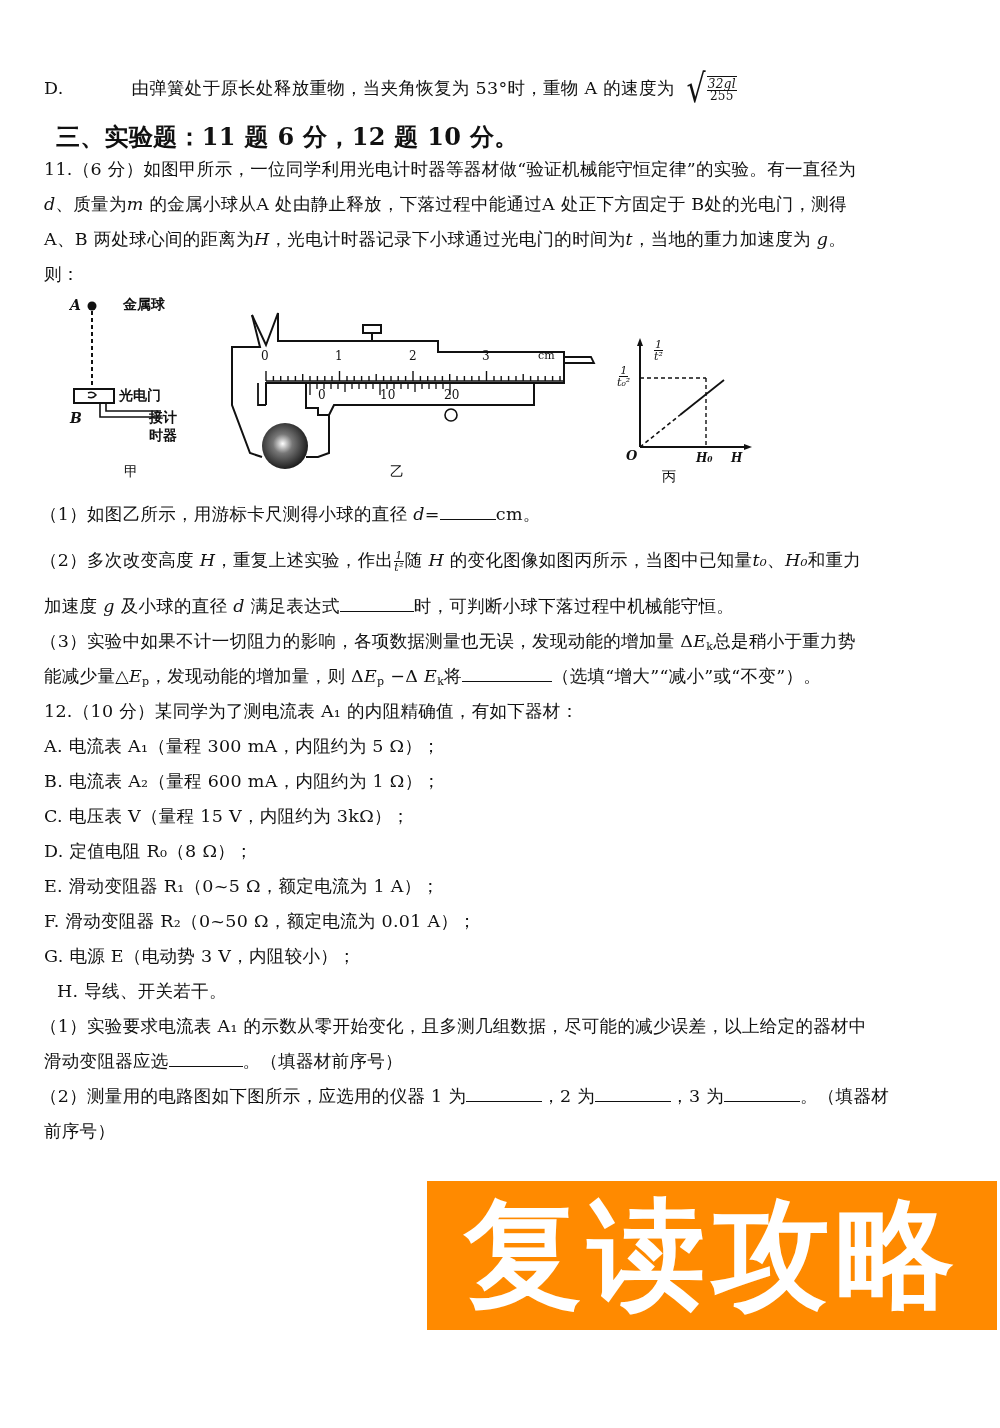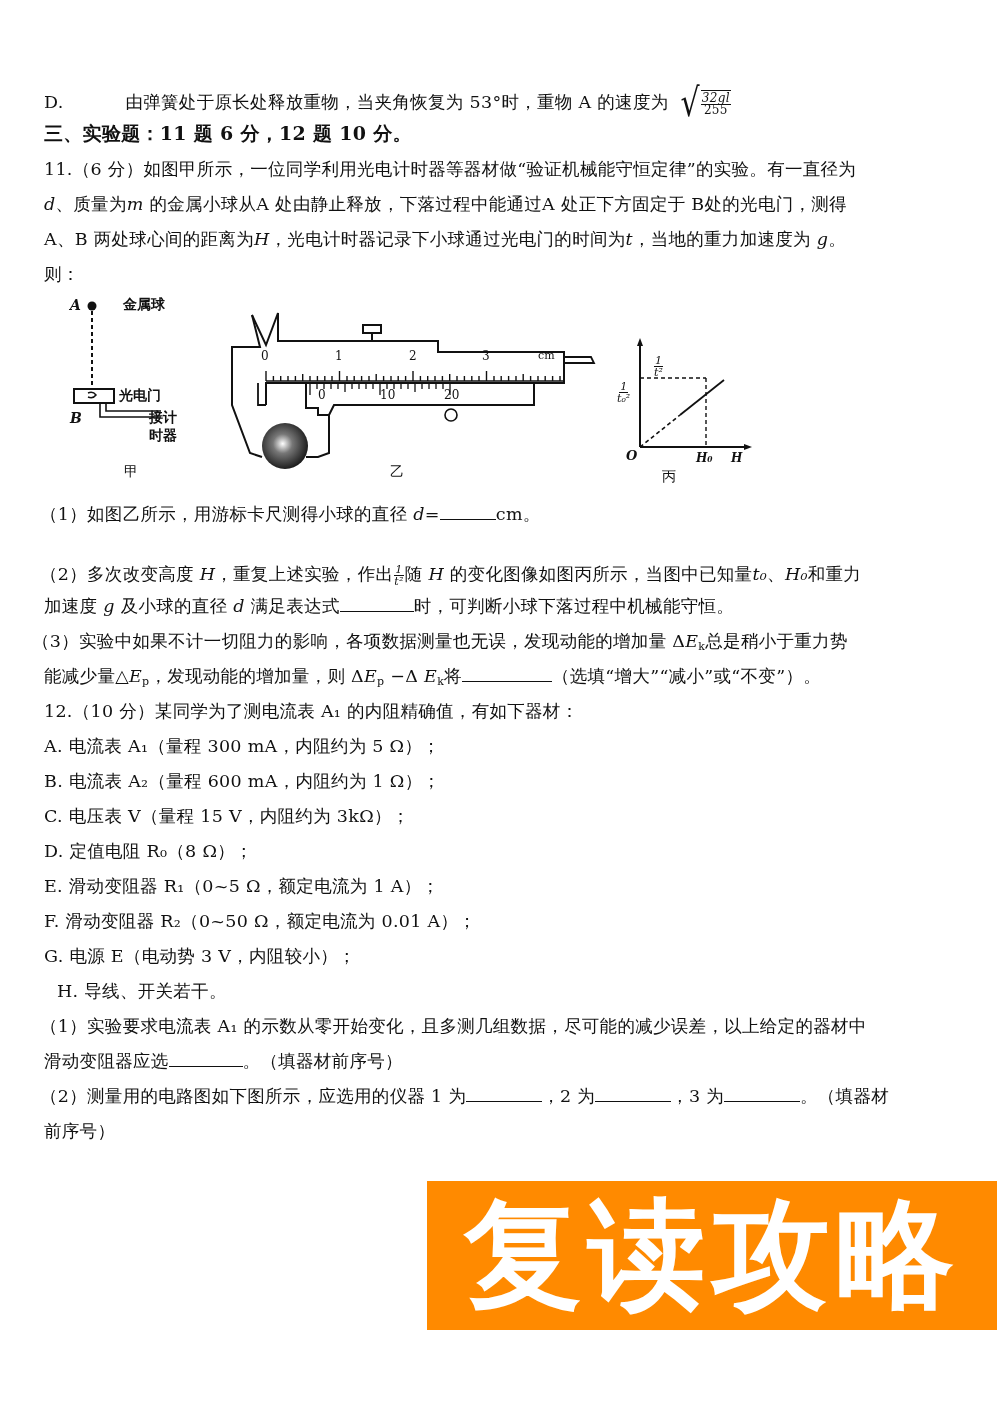--- a/index.html
+++ b/index.html
@@ -1,40 +1,40 @@
 <!DOCTYPE html>
 <html><head>
   <meta charset="utf-8">
   <style>
     html, body { margin:0; padding:0; background:#ffffff; }
     body { width:1000px; height:1428px; position:relative; overflow:hidden;
            font-family:"DejaVu Serif","Liberation Serif",serif; color:#111; }
     .line { position:absolute; left:44px; font-size:17.5px; white-space:nowrap; letter-spacing:0.3px; }
-    .heading { font-weight:bold; font-size:19px; left:44px; }
+    .heading { font-weight:bold; font-size:24px; left:56px; }
     .blank { display:inline-block; border-bottom:1.5px solid #111; height:16px; vertical-align:baseline; }
     .it { font-style:italic; }
     sub { font-size:11px; vertical-align:-3px; }
-    .frac { display:inline-flex; flex-direction:column; align-items:center; vertical-align:middle; font-size:11px; line-height:11px; margin:16px 1px; }
+    .frac { display:inline-flex; flex-direction:column; align-items:center; vertical-align:middle; font-size:11px; line-height:11px; margin:0 1px; }
     .frac .num { border-bottom:1px solid #111; padding:0 1px; }
     .sqrt { display:inline-flex; align-items:center; vertical-align:middle; margin-left:6px; }
     .sqrt .rad { font-size:30px; line-height:30px; transform:scaleY(1.3); }
     .sqrt .frac { border-top:1.4px solid #111; padding-top:2px; font-size:12px; font-style:italic; }
     .fig { position:absolute; }
     .banner { position:absolute; left:427px; top:1181px; width:570px; height:149px; background:#ff8a00;
               display:flex; align-items:center; justify-content:center; color:#fff;
               font-family:"DejaVu Sans","Liberation Sans",sans-serif; font-weight:bold; font-size:118px; letter-spacing:6px; }
     .cap { font-family:"DejaVu Sans","Liberation Sans",sans-serif; font-weight:bold; font-size:14px; }
     .lbl { font-family:"DejaVu Serif","Liberation Serif",serif; }
   </style>
 </head>
 <body>
 
 <div class="line" style="top:74px;">
   <span>D.</span>
-  <span style="margin-left:12px;padding-left:44px;">由弹簧处于原长处释放重物，当夹角恢复为 53°时，重物 A 的速度为</span>
+  <span style="margin-left:18px;padding-left:44px;">由弹簧处于原长处释放重物，当夹角恢复为 53°时，重物 A 的速度为</span>
   <span class="sqrt">
     <span class="rad">√</span>
     <span class="frac">
       <span class="num">32gl</span>
       <span style="font-style:normal">255</span>
     </span>
   </span>
 </div>
 
 <div class="line heading" style="top:121px;">三、实验题：11 题 6 分，12 题 10 分。</div>
@@ -206,21 +206,21 @@
 <div class="line" style="top:548px; left:40px;">
   <span>（2）多次改变高度 </span><span class="it">H</span><span>，重复上述实验，作出</span><span class="frac it">
       <span class="num">1</span>
       <span>t²</span>
     </span><span>随 </span><span class="it">H</span><span> 的变化图像如图丙所示，当图中已知量</span><span class="it">t₀</span><span>、</span><span class="it">H₀</span><span>和重力</span>
 </div>
 <div class="line" style="top:594px;">
   <span>加速度 </span><span class="it">g</span><span> 及小球的直径 </span><span class="it">d</span><span> 满足表达式</span><span class="blank" style="width:74px;"></span><span>时，可判断小球下落过程中机械能守恒。</span>
 </div>
 
-<div class="line" style="top:629px; left:32px;">
+<div class="line" style="top:629px; left:40px;">
   <span>（3）实验中如果不计一切阻力的影响，各项数据测量也无误，发现动能的增加量 Δ</span><span class="it">E</span><sub>k</sub><span>总是稍小于重力势</span>
 </div>
 <div class="line" style="top:664px;">
   <span>能减少量△</span><span class="it">E</span><sub>p</sub><span>，发现动能的增加量，则 Δ</span><span class="it">E</span><sub>p</sub><span> −Δ </span><span class="it">E</span><sub>k</sub><span>将</span><span class="blank" style="width:90px;"></span><span>（选填“增大”“减小”或“不变”）。</span>
 </div>
 
 <div class="line" style="top:699px;">12.（10 分）某同学为了测电流表 A₁ 的内阻精确值，有如下器材：</div>
 
 <div class="line" style="top:734px;"><span>A.</span> <span>电流表 A₁（量程 300 mA，内阻约为 5 Ω）；</span></div>
 <div class="line" style="top:769px;"><span>B.</span> <span>电流表 A₂（量程 600 mA，内阻约为 1 Ω）；</span></div>

